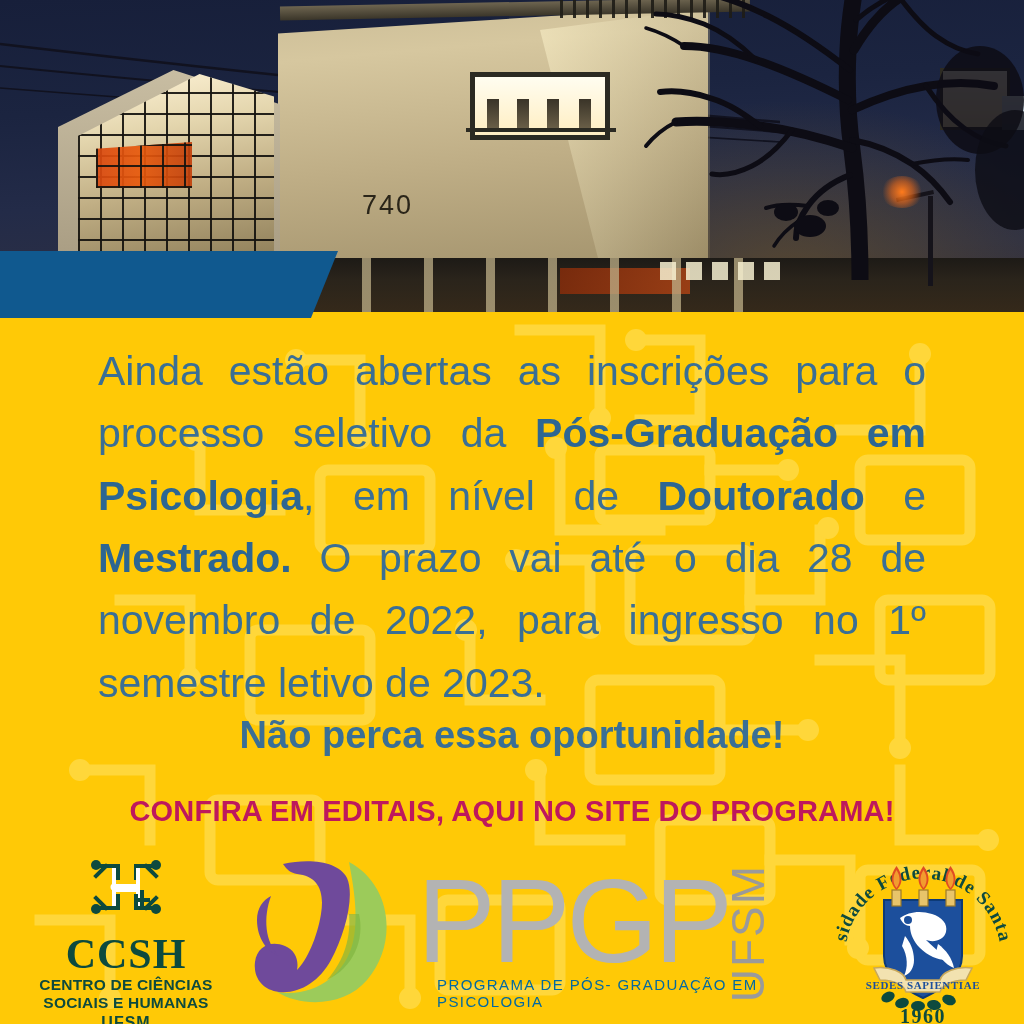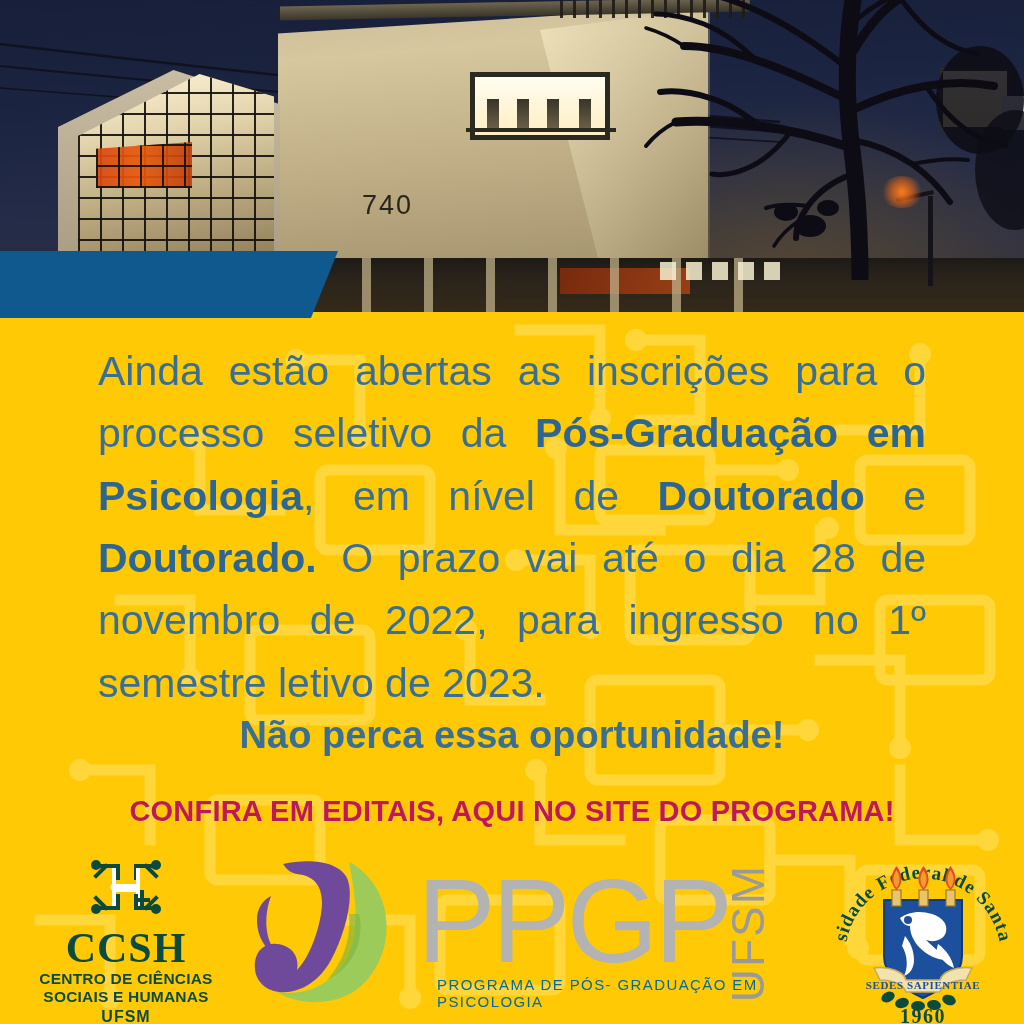--- a/index.html
+++ b/index.html
@@ -114,21 +114,21 @@
              font-size:29px; font-weight:700; color:#be185d; letter-spacing:.2px;
              font-family:"Liberation Sans", sans-serif; }
 
   
   .logos { position:absolute; left:0; top:848px; width:1024px; height:176px; }
 
   
   .ccsh { position:absolute; left:10px; top:4px; width:232px; height:172px; text-align:center; }
   .ccsh-mark { width:84px; height:62px; margin:4px auto 0; display:block; }
   .ccsh-name { font-family:"Liberation Serif", serif; font-size:42px; font-weight:700;
-               color:#0d4a3e; letter-spacing:1px; line-height:44px; margin-top:8px; }
+               color:#0d4a3e; letter-spacing:1px; line-height:44px; margin-top:14px; }
   .ccsh-sub { font-family:"Liberation Sans", sans-serif; font-size:15.5px; font-weight:700;
               color:#0d4a3e; line-height:18px; letter-spacing:.2px; }
   .ccsh-ufsm { font-family:"Liberation Sans", sans-serif; font-size:16px; font-weight:700;
                color:#0d4a3e; letter-spacing:1px; margin-top:2px; }
 
   
   .ppgp { position:absolute; left:241px; top:0px; width:540px; height:176px; }
   .ppgp-mark { position:absolute; left:0px; top:8px; width:190px; height:150px; }
   .ppgp-word { position:absolute; left:176px; top:14px; font-family:"Liberation Sans", sans-serif;
                font-size:118px; font-weight:400; color:#b3b3b3; letter-spacing:-4px;
@@ -273,21 +273,21 @@
       <circle cx="190" cy="378" r="11"></circle>
         <circle cx="80" cy="470" r="11"></circle>
       <circle cx="410" cy="698" r="11"></circle>
         <circle cx="110" cy="698" r="11"></circle>
       <circle cx="296" cy="60" r="11"></circle>
     </g>
   </svg>
 
   <div class="banner"></div>
 
-  <div class="copy">Ainda estão abertas as inscrições para o processo seletivo da <b>Pós-Graduação em Psicologia</b>, em nível de <b>Doutorado</b> e <b>Doutorado.</b> O prazo vai até o dia 28 de novembro de 2022, para ingresso no 1º semestre letivo de 2023.</div>
+  <div class="copy">Ainda estão abertas as inscrições para o processo seletivo da <b>Pós-Graduação em Psicologia</b>, em nível de <b>Doutorado</b> e <b>Mestrado.</b> O prazo vai até o dia 28 de novembro de 2022, para ingresso no 1º semestre letivo de 2023.</div>
 
   <div class="headline">Não perca essa oportunidade!</div>
 
   <div class="subline">CONFIRA EM EDITAIS, AQUI NO SITE DO PROGRAMA!</div>
 
   <div class="logos">
 
     <div class="ccsh">
       <svg class="ccsh-mark" viewBox="0 0 84 62">
         <g stroke="#0d4a3e" stroke-width="4" fill="none" stroke-linecap="square">

